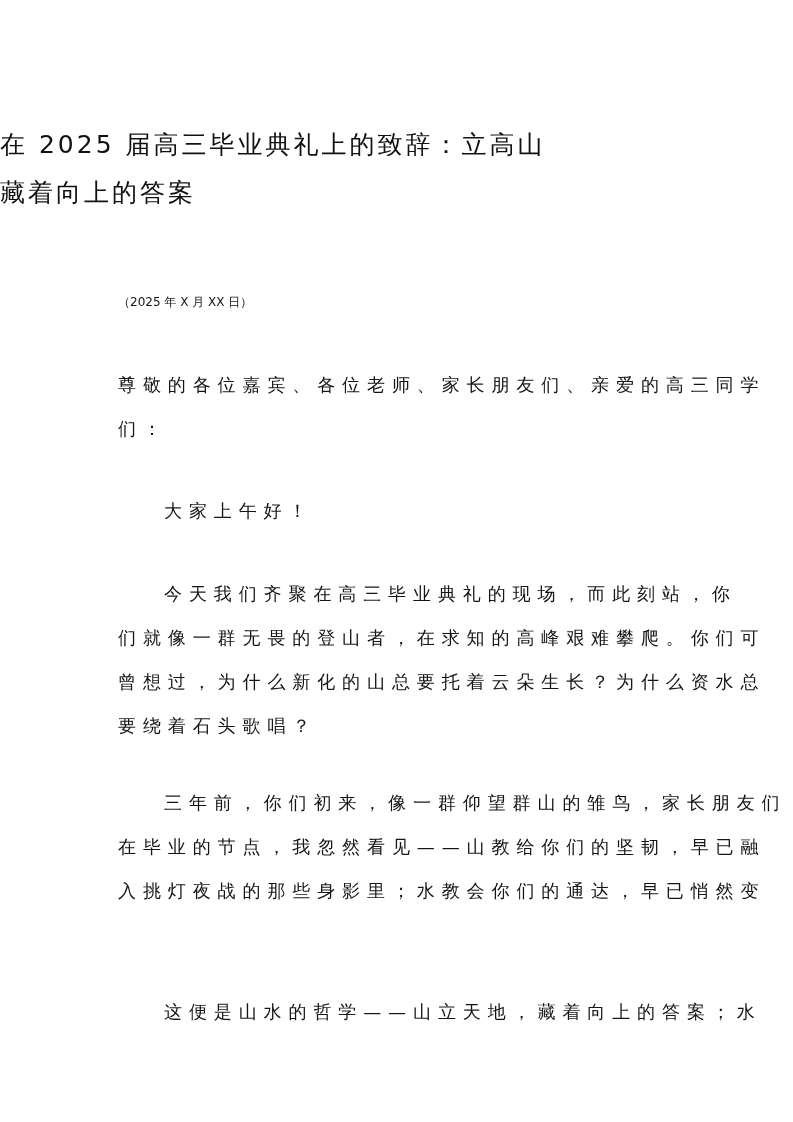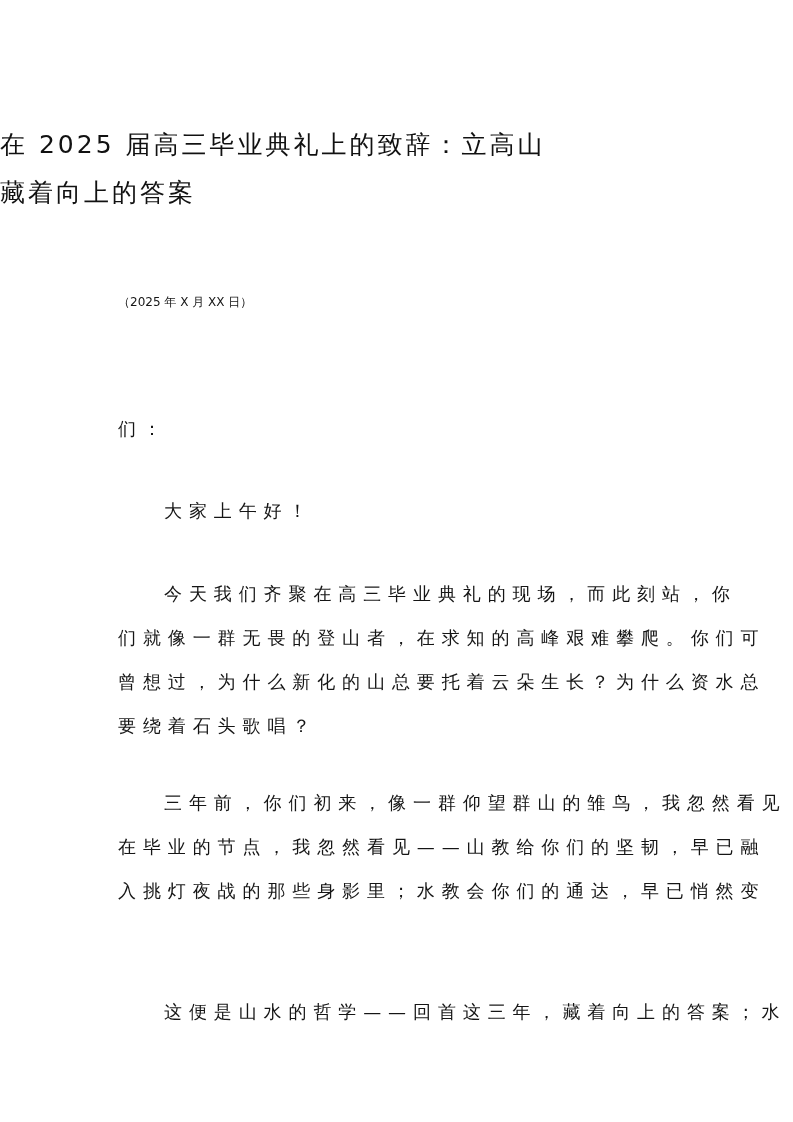--- a/index.html
+++ b/index.html
@@ -23,27 +23,28 @@
   </style>
 </head>
 <body>
 
 <div class="page">
   <div class="title-line" style="top:128px;">在 2025 届高三毕业典礼上的致辞：立高山</div>
   <div class="title-line" style="top:176px;">藏着向上的答案</div>
 
   <div class="date">（2025 年 X 月 XX 日）</div>
 
+  <div class="line" style="top:373px;">尊敬的各位嘉宾、各位老师、家长朋友们、亲爱的高三同学</div>
   <div class="line" style="top:417px;">们：</div>
 
   <div class="line indent" style="top:499px;">大家上午好！</div>
 
   <div class="line indent" style="top:582px;">今天我们齐聚在高三毕业典礼的现场，而此刻站，你</div>
   <div class="line" style="top:626px;">们就像一群无畏的登山者，在求知的高峰艰难攀爬。你们可</div>
   <div class="line" style="top:670px;">曾想过，为什么新化的山总要托着云朵生长？为什么资水总</div>
   <div class="line" style="top:714px;">要绕着石头歌唱？</div>
 
-  <div class="line indent" style="top:791px;">三年前，你们初来，像一群仰望群山的雏鸟，我忽然看见</div>
+  <div class="line indent" style="top:791px;">三年前，你们初来，像一群仰望群山的雏鸟，家长朋友们</div>
   <div class="line" style="top:835px;">在毕业的节点，我忽然看见——山教给你们的坚韧，早已融</div>
   <div class="line" style="top:879px;">入挑灯夜战的那些身影里；水教会你们的通达，早已悄然变</div>
 
-  <div class="line indent" style="top:1000px;">这便是山水的哲学——回首这三年，藏着向上的答案；水</div>
+  <div class="line indent" style="top:1000px;">这便是山水的哲学——山立天地，藏着向上的答案；水</div>
 </div>
 
 </body></html>

